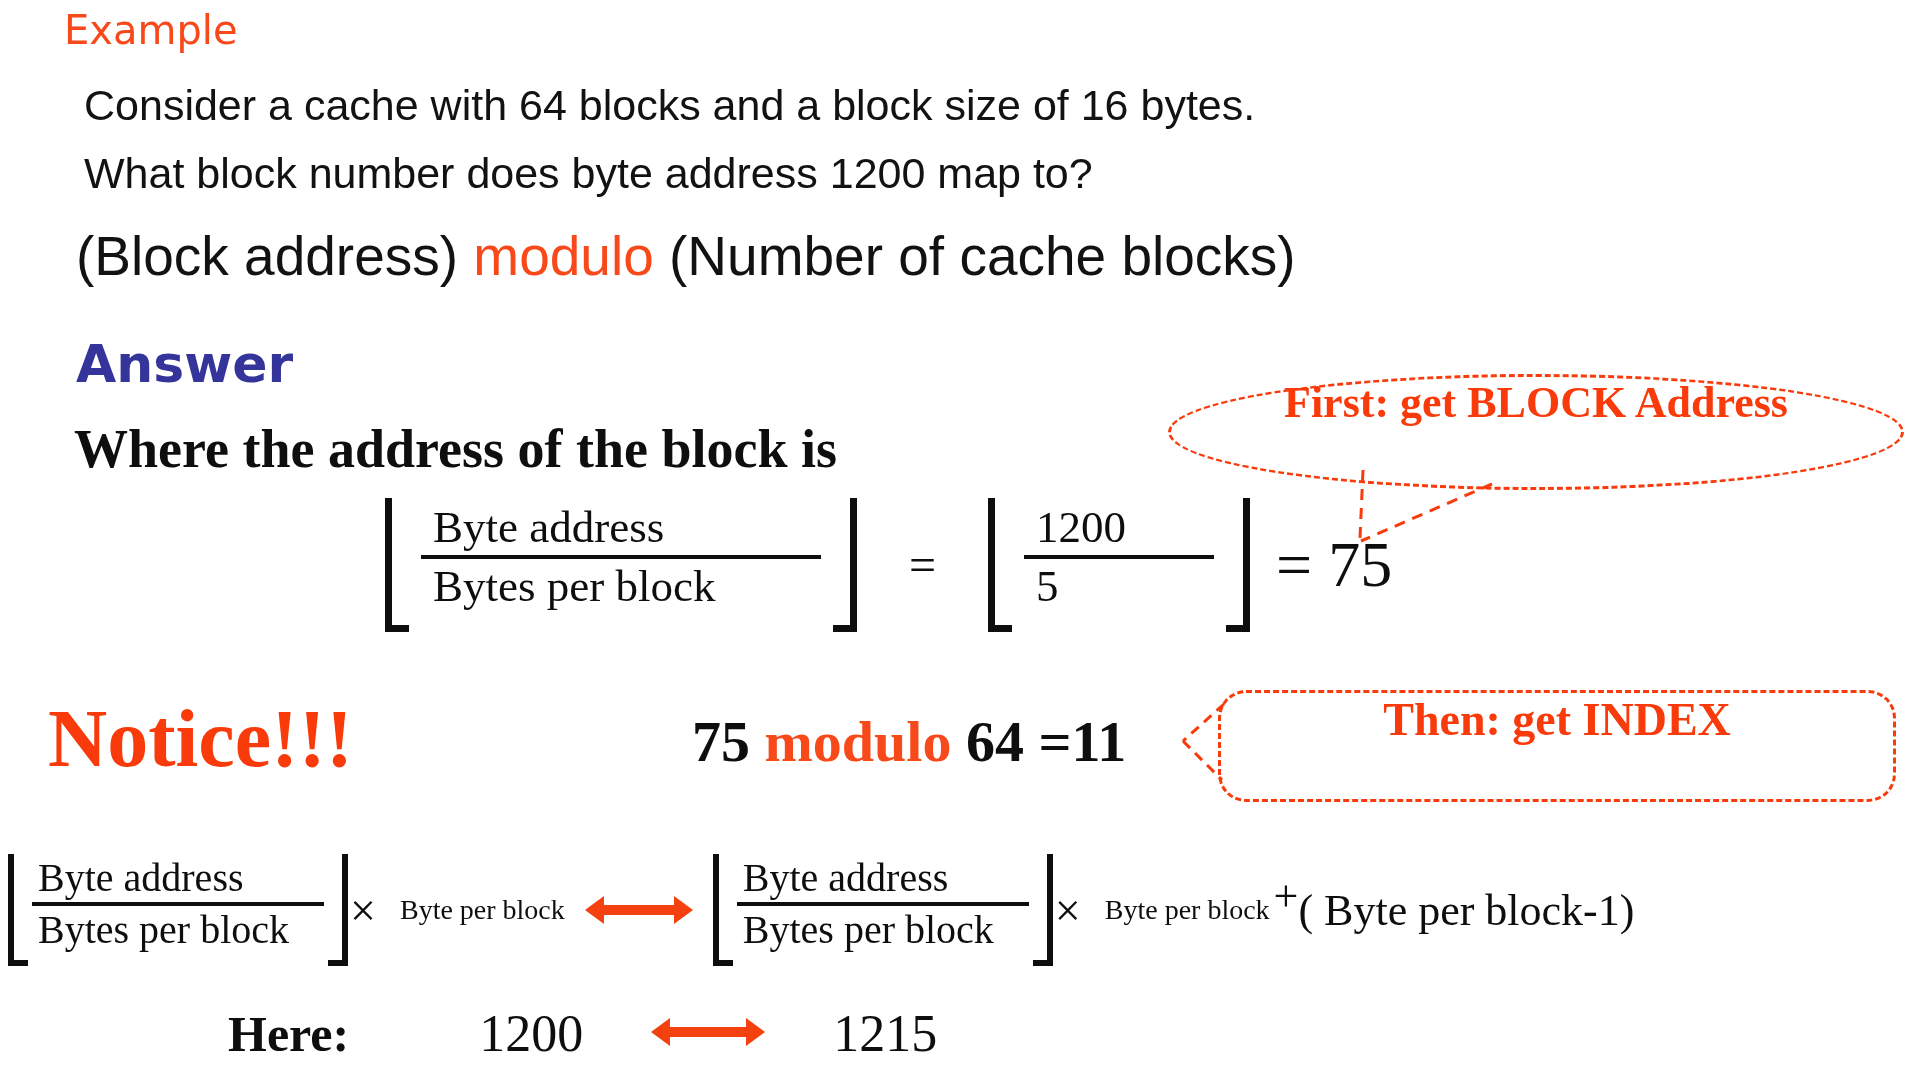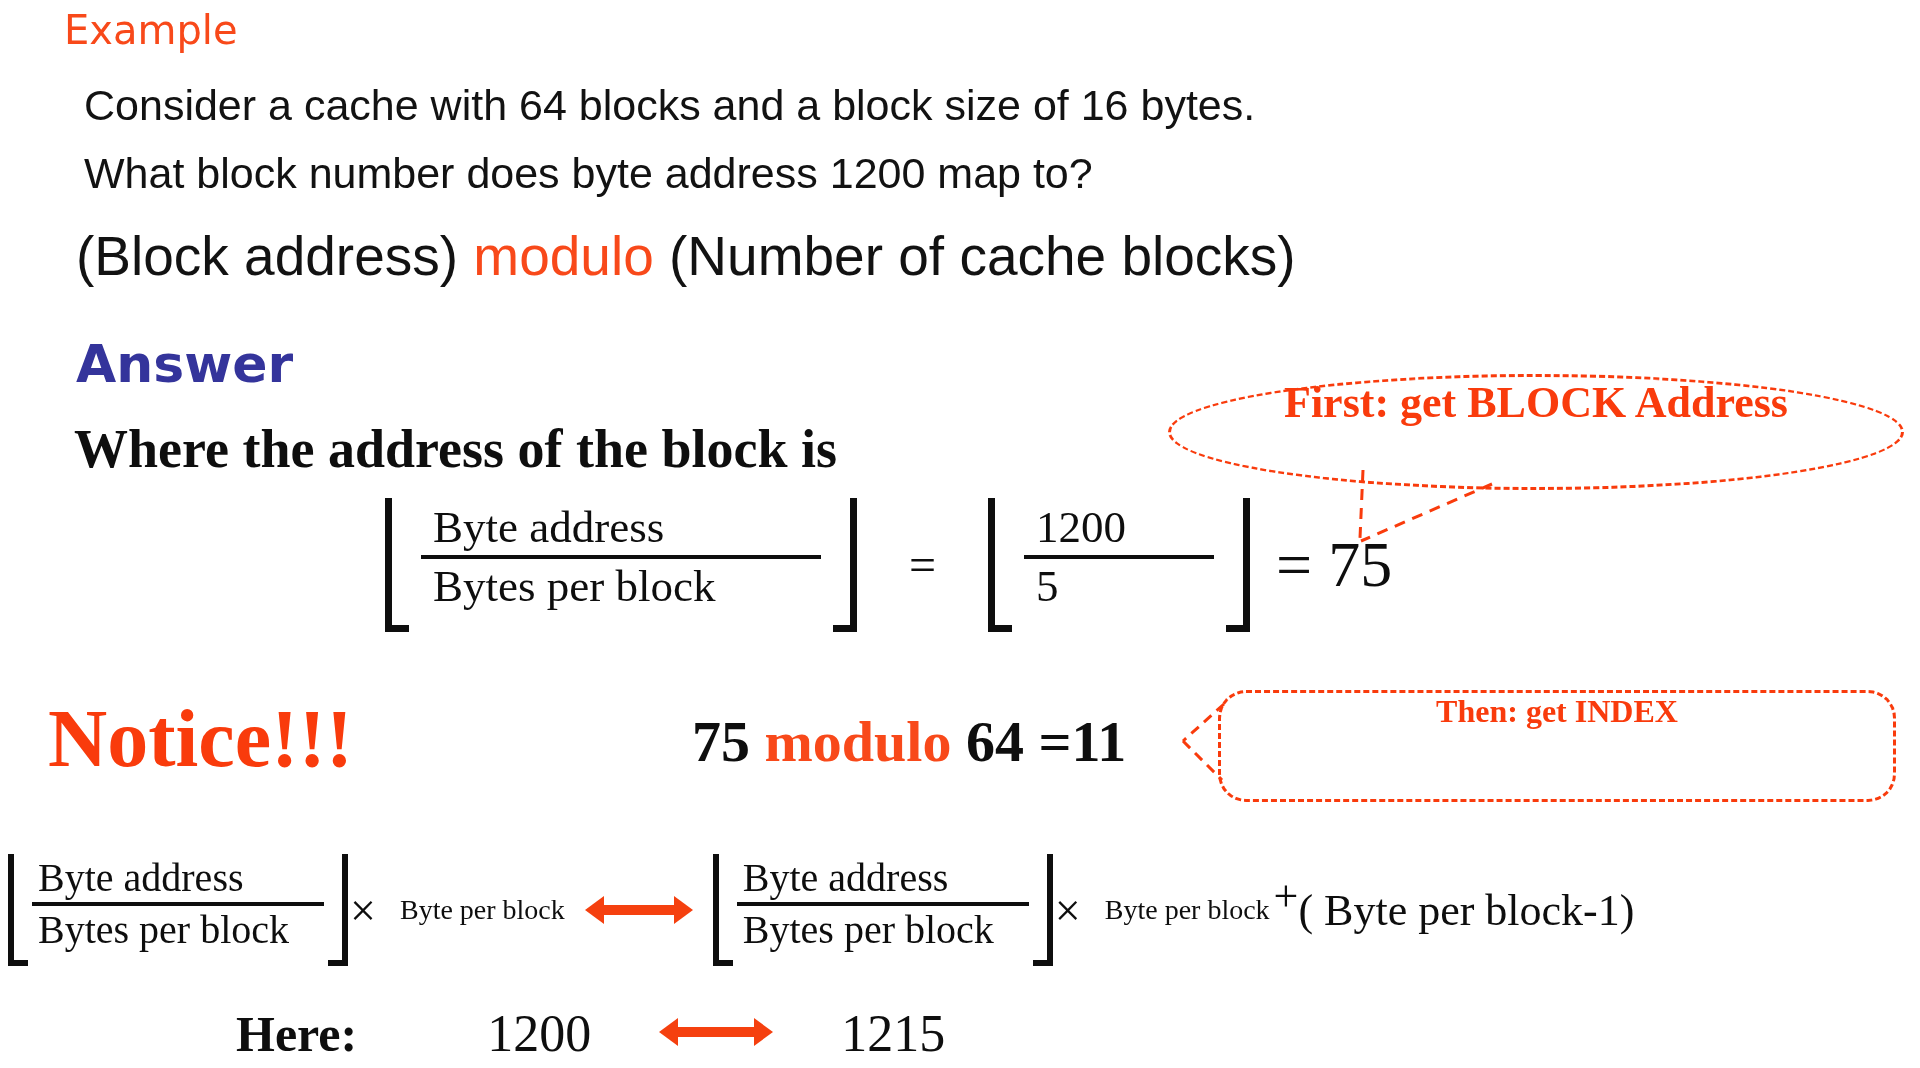--- a/index.html
+++ b/index.html
@@ -68,21 +68,21 @@
     white-space:nowrap;
   }
   .callout-first{
     left:1168px;top:374px;width:730px;height:110px;
     border-radius:50%;
     font-size:44px;
   }
   .callout-then{
     left:1218px;top:690px;width:672px;height:106px;
     border-radius:28px;
-    font-size:32px;
+    font-size:46px;
   }
   
   .notice{
     left:48px;top:696px;
     font-weight:bold;font-size:82px;line-height:1.05;
     color:#f93b0c;
   }
   .modline{
     left:692px;top:710px;
     font-weight:bold;font-size:58px;line-height:1.1;
@@ -97,21 +97,21 @@
   .frac.small{min-width:292px;padding:0 4px 12px;}
   .frac.small .num,.frac.small .den{font-size:40px;line-height:1.2;padding:0 6px;}
   .rangerow .fl,.rangerow .fr{width:14px;border-width:6px;}
   .times{font-size:46px;margin-left:2px;}
   .bpb{font-size:28px;margin-left:24px;}
   .supplus{font-size:44px;position:relative;top:-14px;margin-left:4px;}
   .remainder{font-size:44px;}
   .arrow-wrap{margin:0 18px;display:inline-flex;}
   
   .hererow{
-    left:236px;top:1004px;
+    left:228px;top:1004px;
     display:flex;align-items:center;white-space:nowrap;
   }
   .here-label{font-weight:bold;font-size:50px;}
   .here-num{font-size:52px;}
   .here-start{margin-left:130px;}
   .here-arrow{margin:0 66px;}
   .here-end{margin-left:0;}
 </style>
 </head>
 <body>

